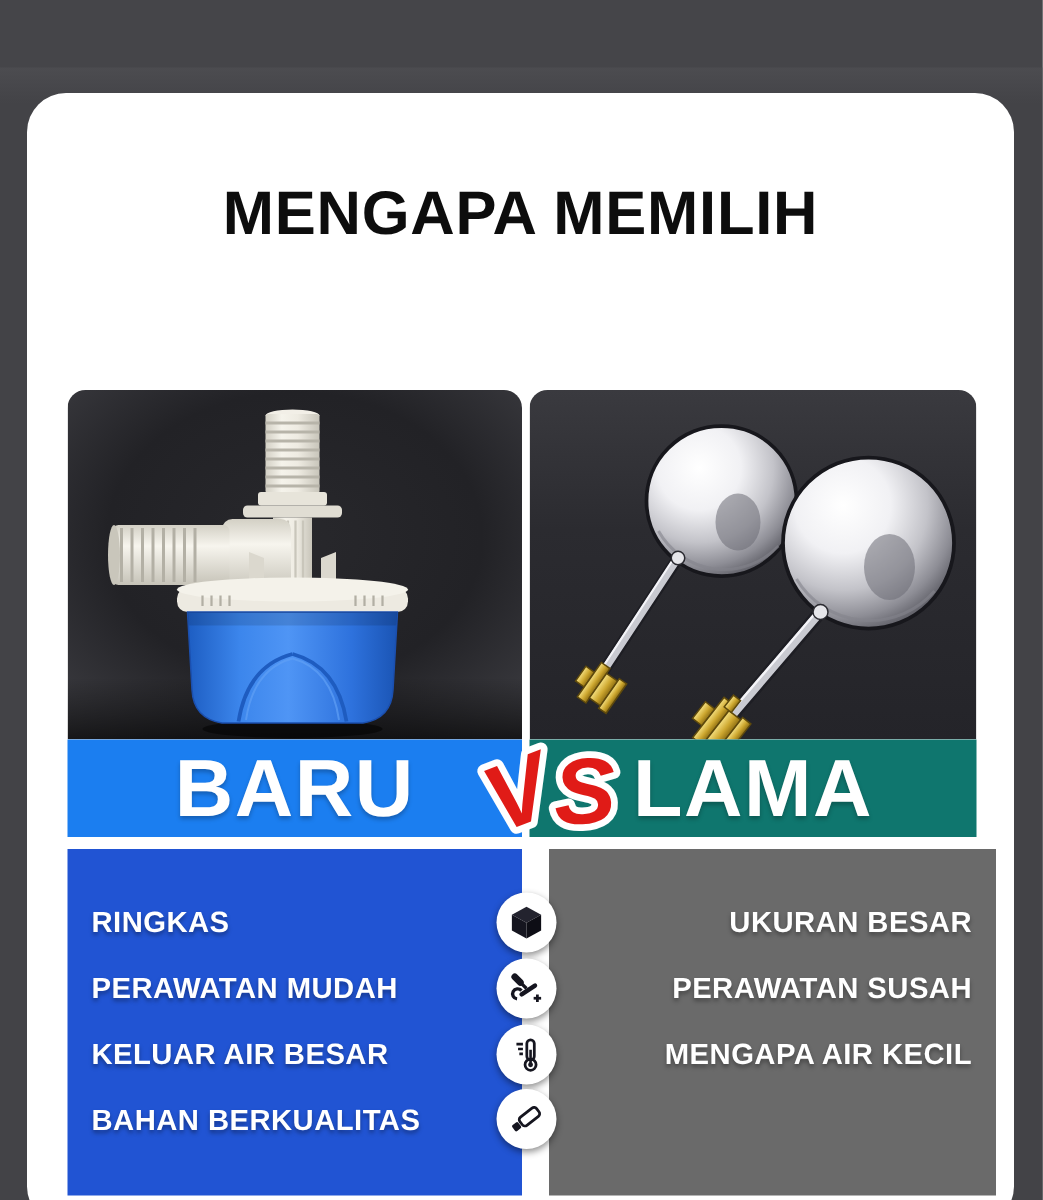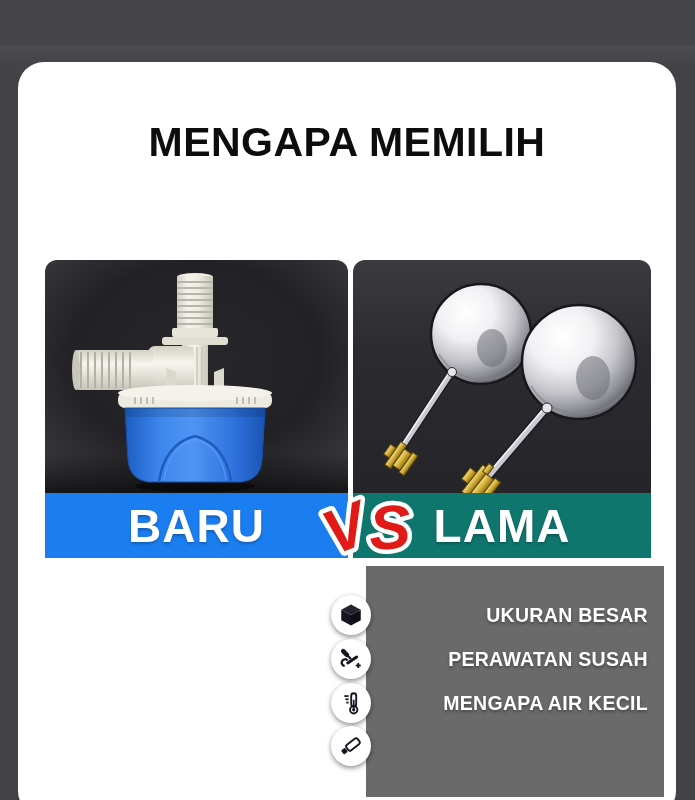--- a/index.html
+++ b/index.html
@@ -16,21 +16,21 @@
   .title{
     position:absolute;top:55px;left:0;width:100%;text-align:center;
     font-size:41px;line-height:51px;font-weight:700;color:#0d0d0d;letter-spacing:.5px;
   }
   .panel-img{position:absolute;top:198px;height:233px;border-radius:12px 12px 0 0;overflow:hidden;}
   .panel-img.left{left:27px;width:303px;}
   .panel-img.right{left:335px;width:298px;}
   .panel-img svg{display:block;width:100%;height:100%;}
   .banner{
     position:absolute;top:431px;height:65px;display:flex;align-items:center;justify-content:center;
-    font-size:46px;font-weight:700;color:#ffffff;letter-spacing:1px;
+    font-size:54px;font-weight:700;color:#ffffff;letter-spacing:1px;
     text-shadow:0 2px 3px rgba(0,0,0,.25);
   }
   .banner.left{left:27px;width:303px;background:#1b7ef0;}
   .banner.right{left:335px;width:298px;background:#0f766e;}
   .vs-wrap{position:absolute;top:422px;left:266px;width:166px;height:92px;z-index:5;pointer-events:none;}
   .features{position:absolute;top:504px;height:231px;}
   .features.left{left:27px;width:303px;background:#2154d3;}
   .features.right{left:348px;width:298px;background:#6a6a6a;}
   .feat-list{display:flex;flex-direction:column;padding-top:27px;}
   .feat-row{
@@ -214,20 +214,28 @@
     <div class="banner left">
       <span>BARU</span>
     </div>
     <div class="banner right">
       <span>LAMA</span>
     </div>
     <svg class="vs-wrap" viewBox="0 0 166 92">
       <text x="83" y="66" text-anchor="middle" font-family="Liberation Sans, sans-serif" font-size="62" font-weight="700" font-style="italic" letter-spacing="-4" fill="#e01b17" stroke="#ffffff" stroke-width="9" paint-order="stroke" stroke-linejoin="round" transform="rotate(-9 83 46)" rotate="-12 6">VS</text>
     </svg>
 
+    <div class="features left">
+      <div class="feat-list">
+        <div class="feat-row">RINGKAS</div>
+        <div class="feat-row">PERAWATAN MUDAH</div>
+        <div class="feat-row">KELUAR AIR BESAR</div>
+        <div class="feat-row">BAHAN BERKUALITAS</div>
+      </div>
+    </div>
     <div class="features right">
       <div class="feat-list">
         <div class="feat-row">UKURAN BESAR</div>
         <div class="feat-row">PERAWATAN SUSAH</div>
         <div class="feat-row">MENGAPA AIR KECIL</div>
       </div>
     </div>
 
     <div class="icon-circle ic-1">
       <svg viewBox="0 0 24 24">

